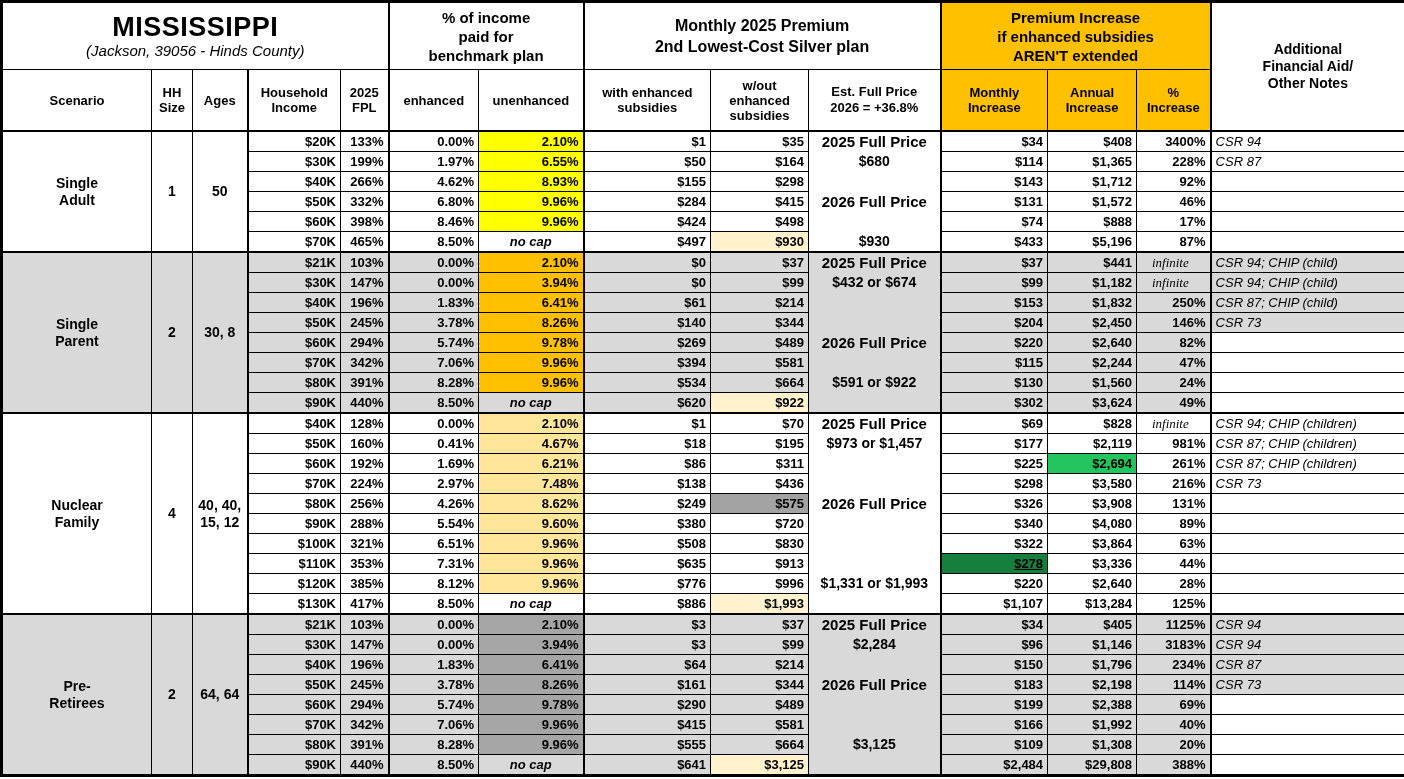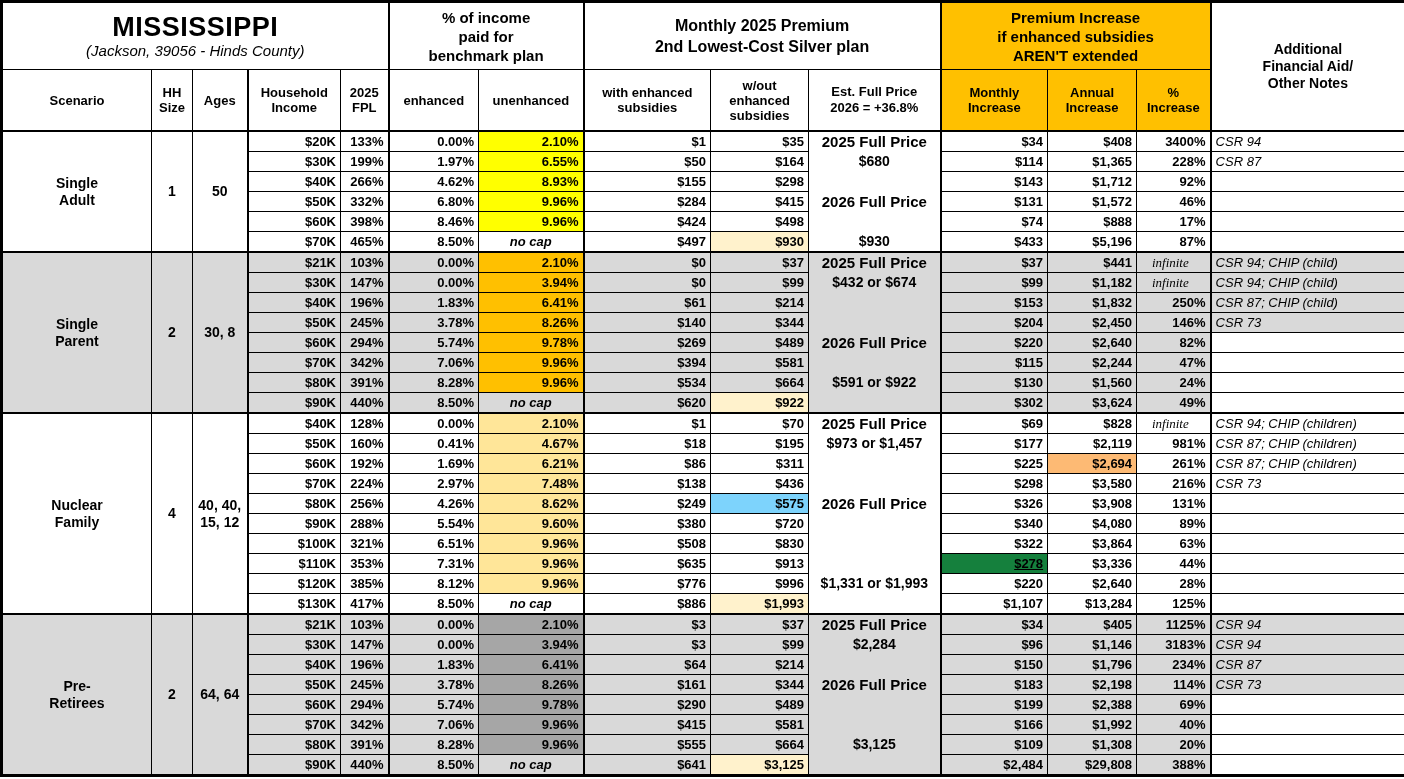--- a/index.html
+++ b/index.html
@@ -325,21 +325,21 @@
           <td class="note" style="background: rgb(255, 255, 255);">CSR 87; CHIP (children)</td>
         </tr>
         <tr>
           <td class="num" style="background: rgb(255, 255, 255);">$60K</td>
           <td class="num thickR" style="background: rgb(255, 255, 255);">192%</td>
           <td class="num" style="background: rgb(255, 255, 255);">1.69%</td>
           <td class="num thickR" style="background: rgb(255, 230, 153);">6.21%</td>
           <td class="num" style="background: rgb(255, 255, 255);">$86</td>
           <td class="num" style="background: rgb(255, 255, 255);">$311</td>
           <td class="num" style="background: rgb(255, 255, 255);">$225</td>
-          <td class="num" style="background: #fdba74;">$2,694</td>
+          <td class="num" style="background: #22c55e;">$2,694</td>
           <td class="num thickR" style="background: rgb(255, 255, 255);">261%</td>
           <td class="note" style="background: rgb(255, 255, 255);">CSR 87; CHIP (children)</td>
         </tr>
         <tr>
           <td class="num" style="background: rgb(255, 255, 255);">$70K</td>
           <td class="num thickR" style="background: rgb(255, 255, 255);">224%</td>
           <td class="num" style="background: rgb(255, 255, 255);">2.97%</td>
           <td class="num thickR" style="background: rgb(255, 230, 153);">7.48%</td>
           <td class="num" style="background: rgb(255, 255, 255);">$138</td>
           <td class="num" style="background: rgb(255, 255, 255);">$436</td>
@@ -347,21 +347,21 @@
           <td class="num" style="background: rgb(255, 255, 255);">$3,580</td>
           <td class="num thickR" style="background: rgb(255, 255, 255);">216%</td>
           <td class="note" style="background: rgb(255, 255, 255);">CSR 73</td>
         </tr>
         <tr>
           <td class="num" style="background: rgb(255, 255, 255);">$80K</td>
           <td class="num thickR" style="background: rgb(255, 255, 255);">256%</td>
           <td class="num" style="background: rgb(255, 255, 255);">4.26%</td>
           <td class="num thickR" style="background: rgb(255, 230, 153);">8.62%</td>
           <td class="num" style="background: rgb(255, 255, 255);">$249</td>
-          <td class="num" style="background: #7dd3fc;">$575</td>
+          <td class="num" style="background: #a3a3a3;">$575</td>
           <td class="num" style="background: rgb(255, 255, 255);">$326</td>
           <td class="num" style="background: rgb(255, 255, 255);">$3,908</td>
           <td class="num thickR" style="background: rgb(255, 255, 255);">131%</td>
           <td class="note" style="background: rgb(255, 255, 255);"></td>
         </tr>
         <tr>
           <td class="num" style="background: rgb(255, 255, 255);">$90K</td>
           <td class="num thickR" style="background: rgb(255, 255, 255);">288%</td>
           <td class="num" style="background: rgb(255, 255, 255);">5.54%</td>
           <td class="num thickR" style="background: rgb(255, 230, 153);">9.60%</td>

